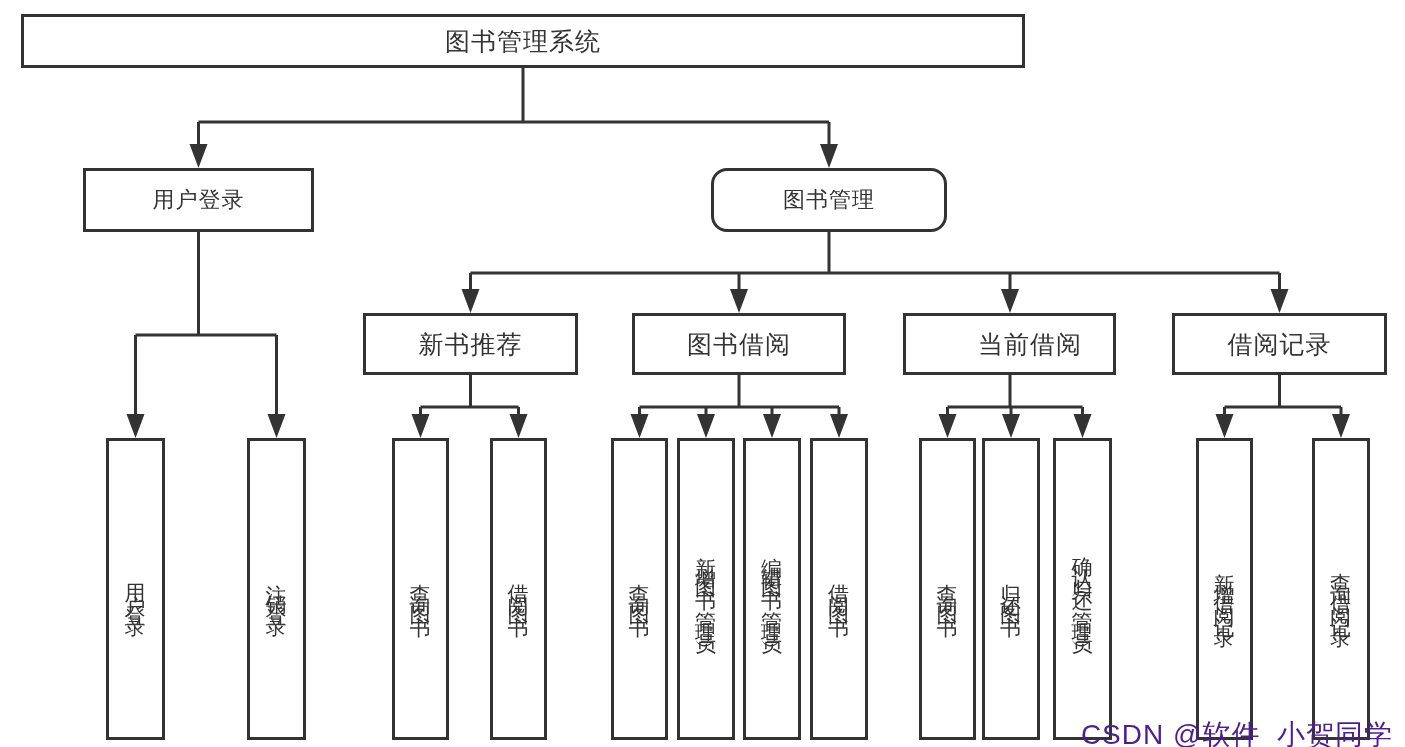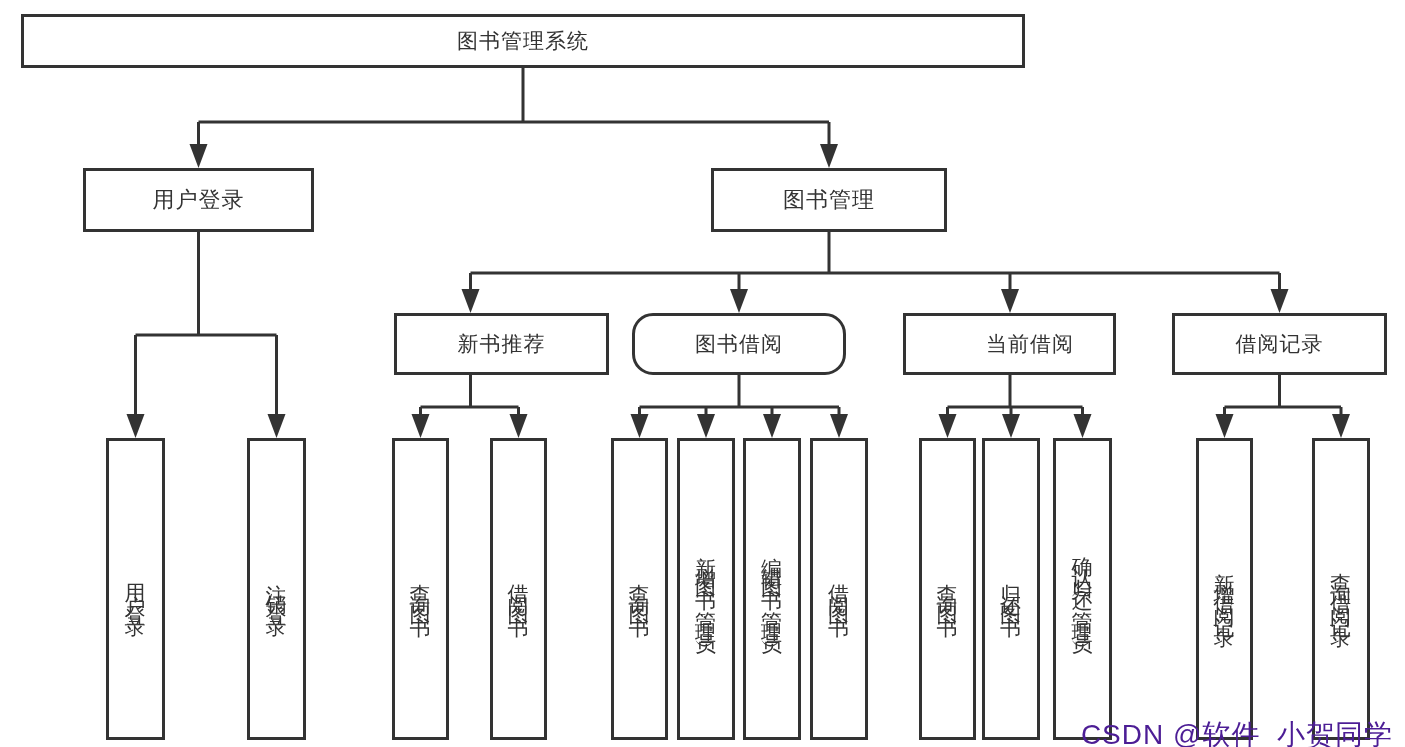--- a/index.html
+++ b/index.html
@@ -21,21 +21,21 @@
   .box {
     position: absolute;
     box-sizing: border-box;
     border: 3px solid #333333;
     background: #ffffff;
     display: flex;
     align-items: center;
     justify-content: center;
   }
   .box span {
-    font-size: 21px;
+    font-size: 25px;
     color: #333333;
     letter-spacing: 1px;
     white-space: nowrap;
   }
   .lvl2 span { font-size: 22px; }
   .leaf { top: 438px; height: 302px; }
   .leaf span {
     writing-mode: vertical-lr;
     text-orientation: mixed;
     font-size: 21px;
@@ -91,28 +91,28 @@
     </g>
   </svg>
 
   <div class="box lvl1" style="left:21px; top:14px; width:1004px; height:54px;">
     <span>图书管理系统</span>
   </div>
 
   <div class="box lvl2" style="left:83px; top:168px; width:231px; height:64px;">
     <span>用户登录</span>
   </div>
-  <div class="box lvl2" style="left:711px; top:168px; width:236px; height:64px;">
+  <div class="box lvl2" style="left:711px; top:168px; width:236px; height:64px;border-radius:16px;">
     <span>图书管理</span>
   </div>
 
-  <div class="box lvl3" style="left:363px; top:313px; width:215px; height:62px;margin-left:31px;">
+  <div class="box lvl3" style="left:363px; top:313px; width:215px; height:62px;">
     <span>新书推荐</span>
   </div>
-  <div class="box lvl3" style="left:632px; top:313px; width:214px; height:62px;border-radius:21px;">
+  <div class="box lvl3" style="left:632px; top:313px; width:214px; height:62px;">
     <span>图书借阅</span>
   </div>
   <div class="box lvl3" style="left:903px; top:313px; width:213px; height:62px;padding-left:41px;">
     <span>当前借阅</span>
   </div>
   <div class="box lvl3" style="left:1172px; top:313px; width:215px; height:62px;font-family:Liberation Serif, serif;">
     <span>借阅记录</span>
   </div>
 
   <div class="box leaf" style="left:106px; width:59px;">

